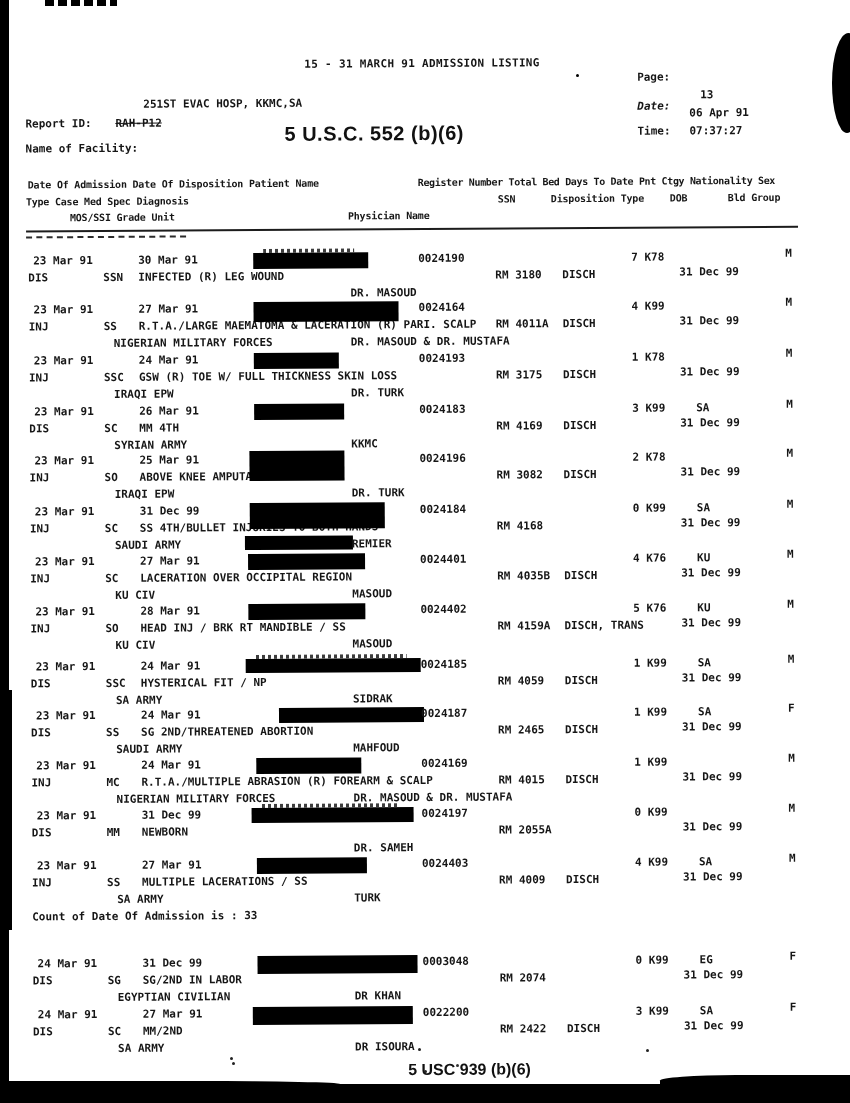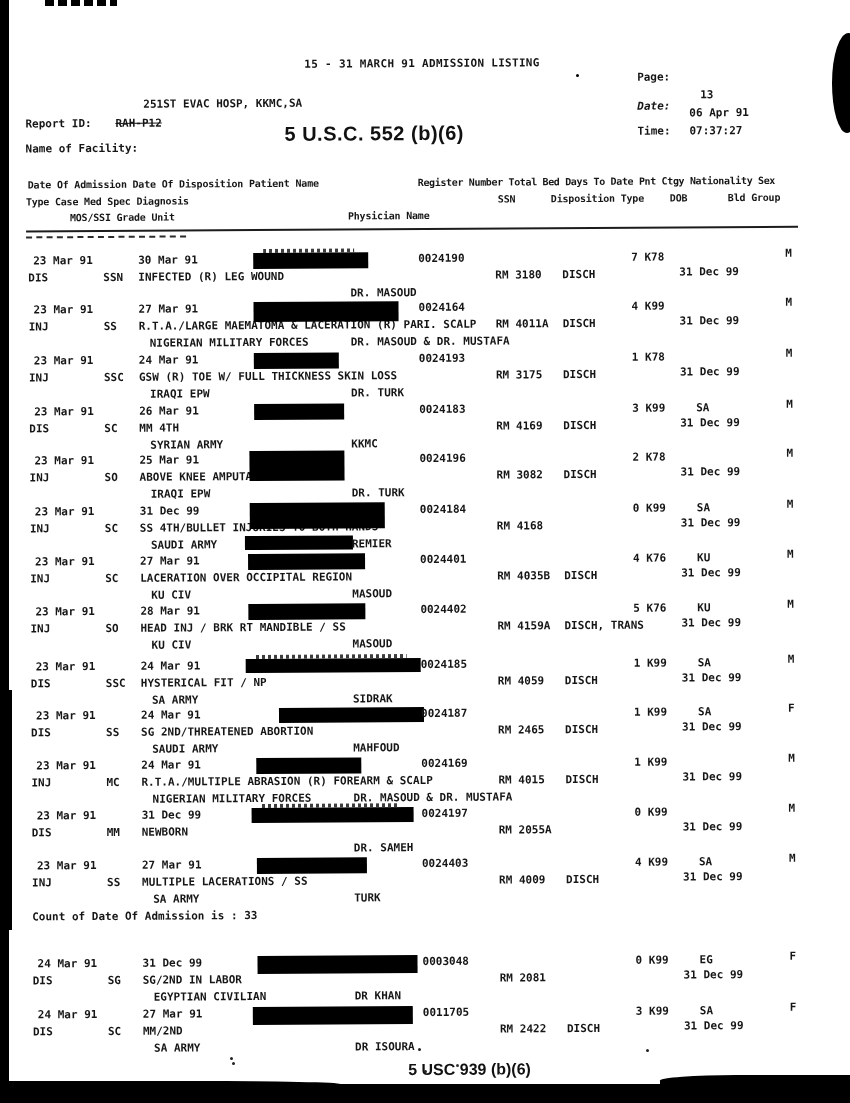--- a/index.html
+++ b/index.html
@@ -48,21 +48,21 @@
   .reg{left:420px;top:0;z-index:3;}
   .bed{left:633px;top:0;}
   .nat{left:697px;top:0;}
   .sex{left:787px;top:-3px;}
   .type{left:30px;top:17px;text-align:right;}
   .spec{left:105px;top:17px;}
   .diag{left:140px;top:17px;}
   .ssn{left:497px;top:17px;}
   .dtyp{left:564px;top:17px;}
   .dob{left:681px;top:15px;}
-  .unit{left:115px;top:34px;margin-left:36px;}
+  .unit{left:115px;top:34px;}
   .phys{left:352px;top:34px;z-index:3;}
   .redaction{position:absolute;background:#000;z-index:2;}
   .redaction.peek::before{
     content:"";position:absolute;top:-4px;left:10px;right:14px;height:4px;
     background:repeating-linear-gradient(90deg,#3d3d3d 0 3px,transparent 3px 6px);
   }
   .phys-bar{position:absolute;left:245px;top:32px;width:108px;height:14px;background:#000;z-index:2;}
   .count-line{left:30px;top:908px;}
   .footer-stamp{
     left:405px;top:1063px;font-family:"Liberation Sans", sans-serif;
@@ -343,31 +343,31 @@
     <span class="f adm">24 Mar 91</span>
     <span class="f disp">31 Dec 99</span>
     <span class="redaction" style="left: 255px; width: 160px; height: 18px; top: 0px;"></span>
     <span class="f reg">0003048</span>
     <span class="f bed">0 K99</span>
     <span class="f nat">EG</span>
     <span class="f sex">F</span>
     <span class="f type">DIS</span>
     <span class="f spec">SG</span>
     <span class="f diag">SG/2ND IN LABOR</span>
-    <span class="f ssn">RM 2081</span>
+    <span class="f ssn">RM 2074</span>
     <span class="f dtyp"></span>
     <span class="f dob">31 Dec 99</span>
     <span class="f unit">EGYPTIAN CIVILIAN</span>
     <span class="f phys">DR KHAN</span>
   </div>
         <div class="row" style="top: 1006px;">
     <span class="f adm">24 Mar 91</span>
     <span class="f disp">27 Mar 91</span>
     <span class="redaction" style="left: 250px; width: 160px; height: 18px; top: 0px;"></span>
-    <span class="f reg">0011705</span>
+    <span class="f reg">0022200</span>
     <span class="f bed">3 K99</span>
     <span class="f nat">SA</span>
     <span class="f sex">F</span>
     <span class="f type">DIS</span>
     <span class="f spec">SC</span>
     <span class="f diag">MM/2ND</span>
     <span class="f ssn">RM 2422</span>
     <span class="f dtyp">DISCH</span>
     <span class="f dob">31 Dec 99</span>
     <span class="f unit">SA ARMY</span>

